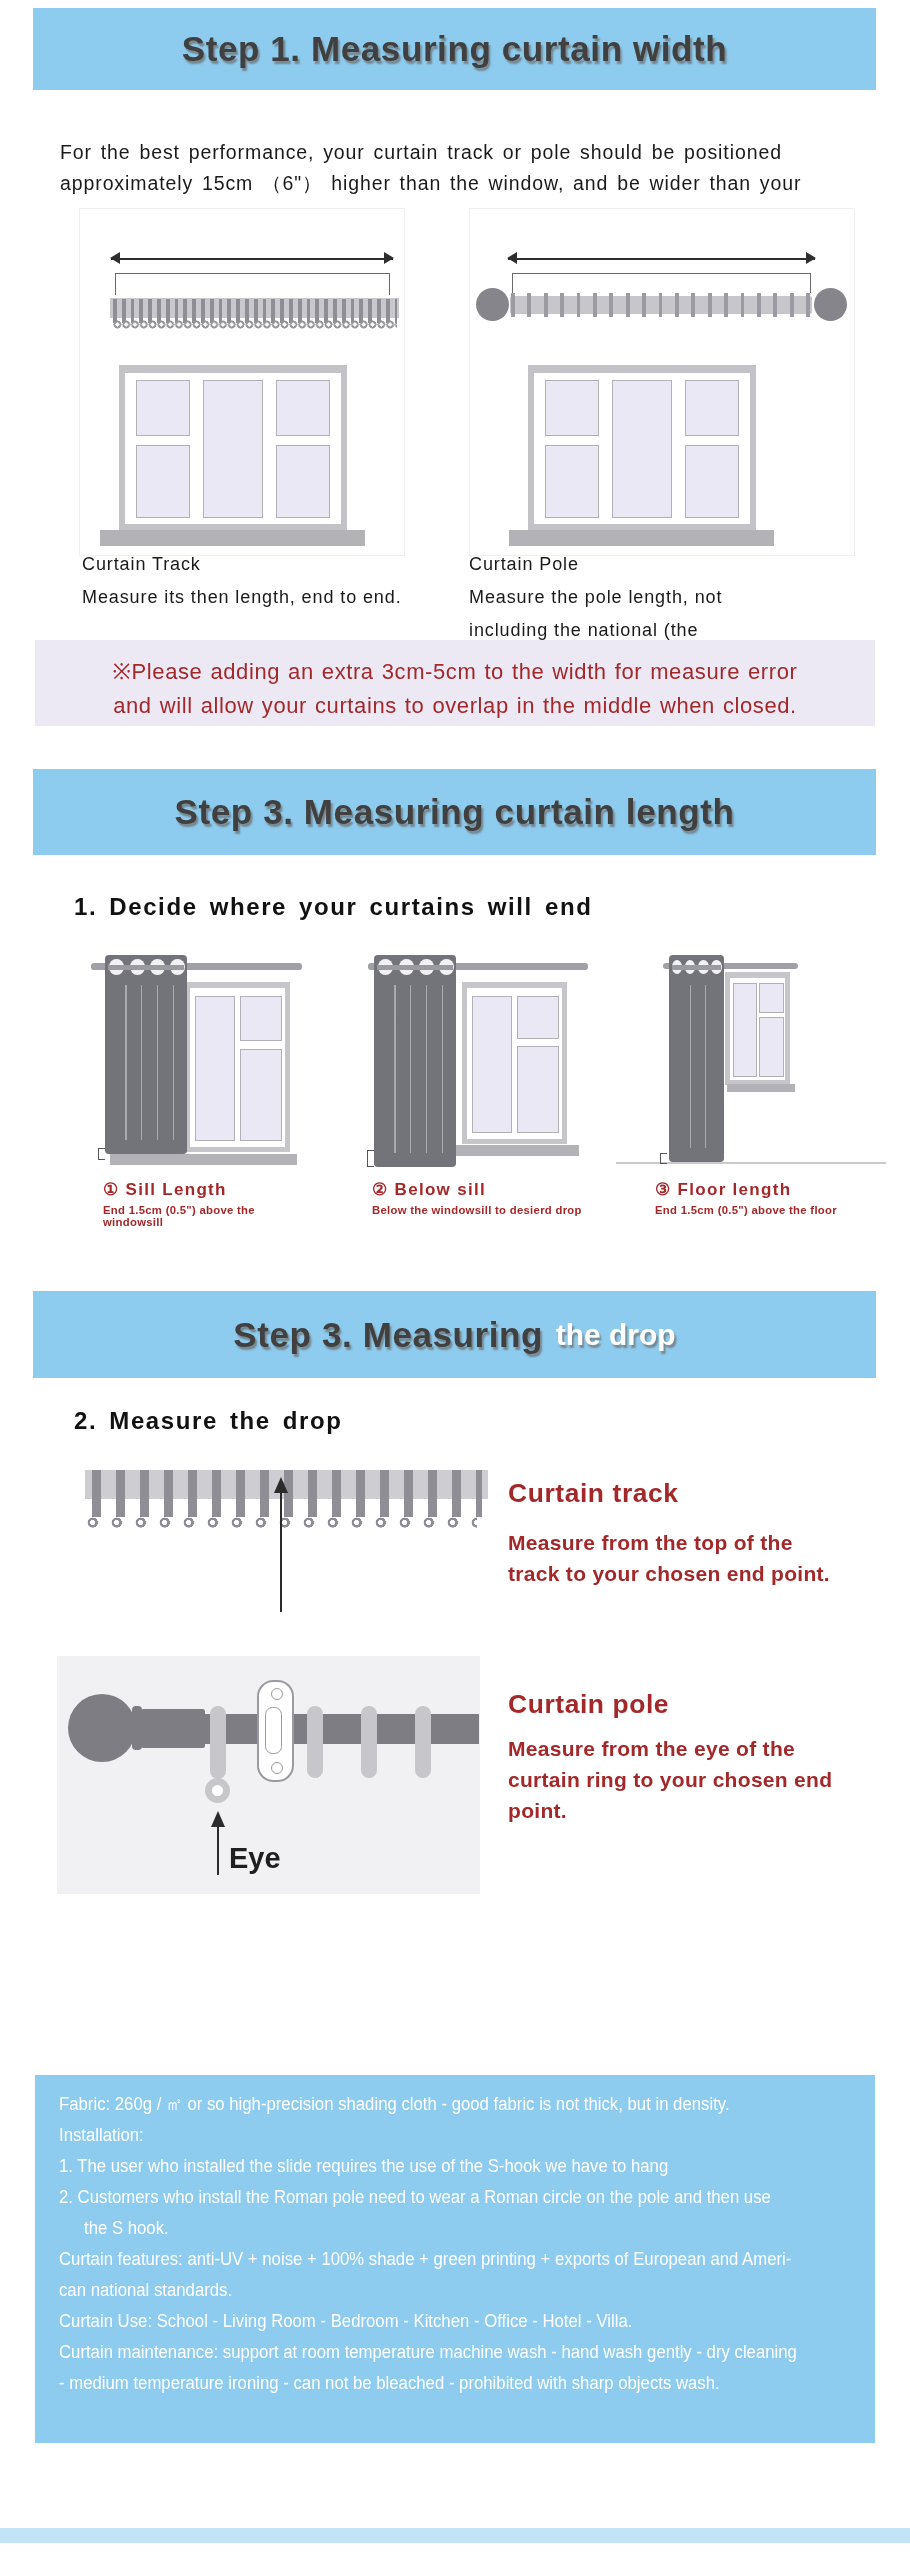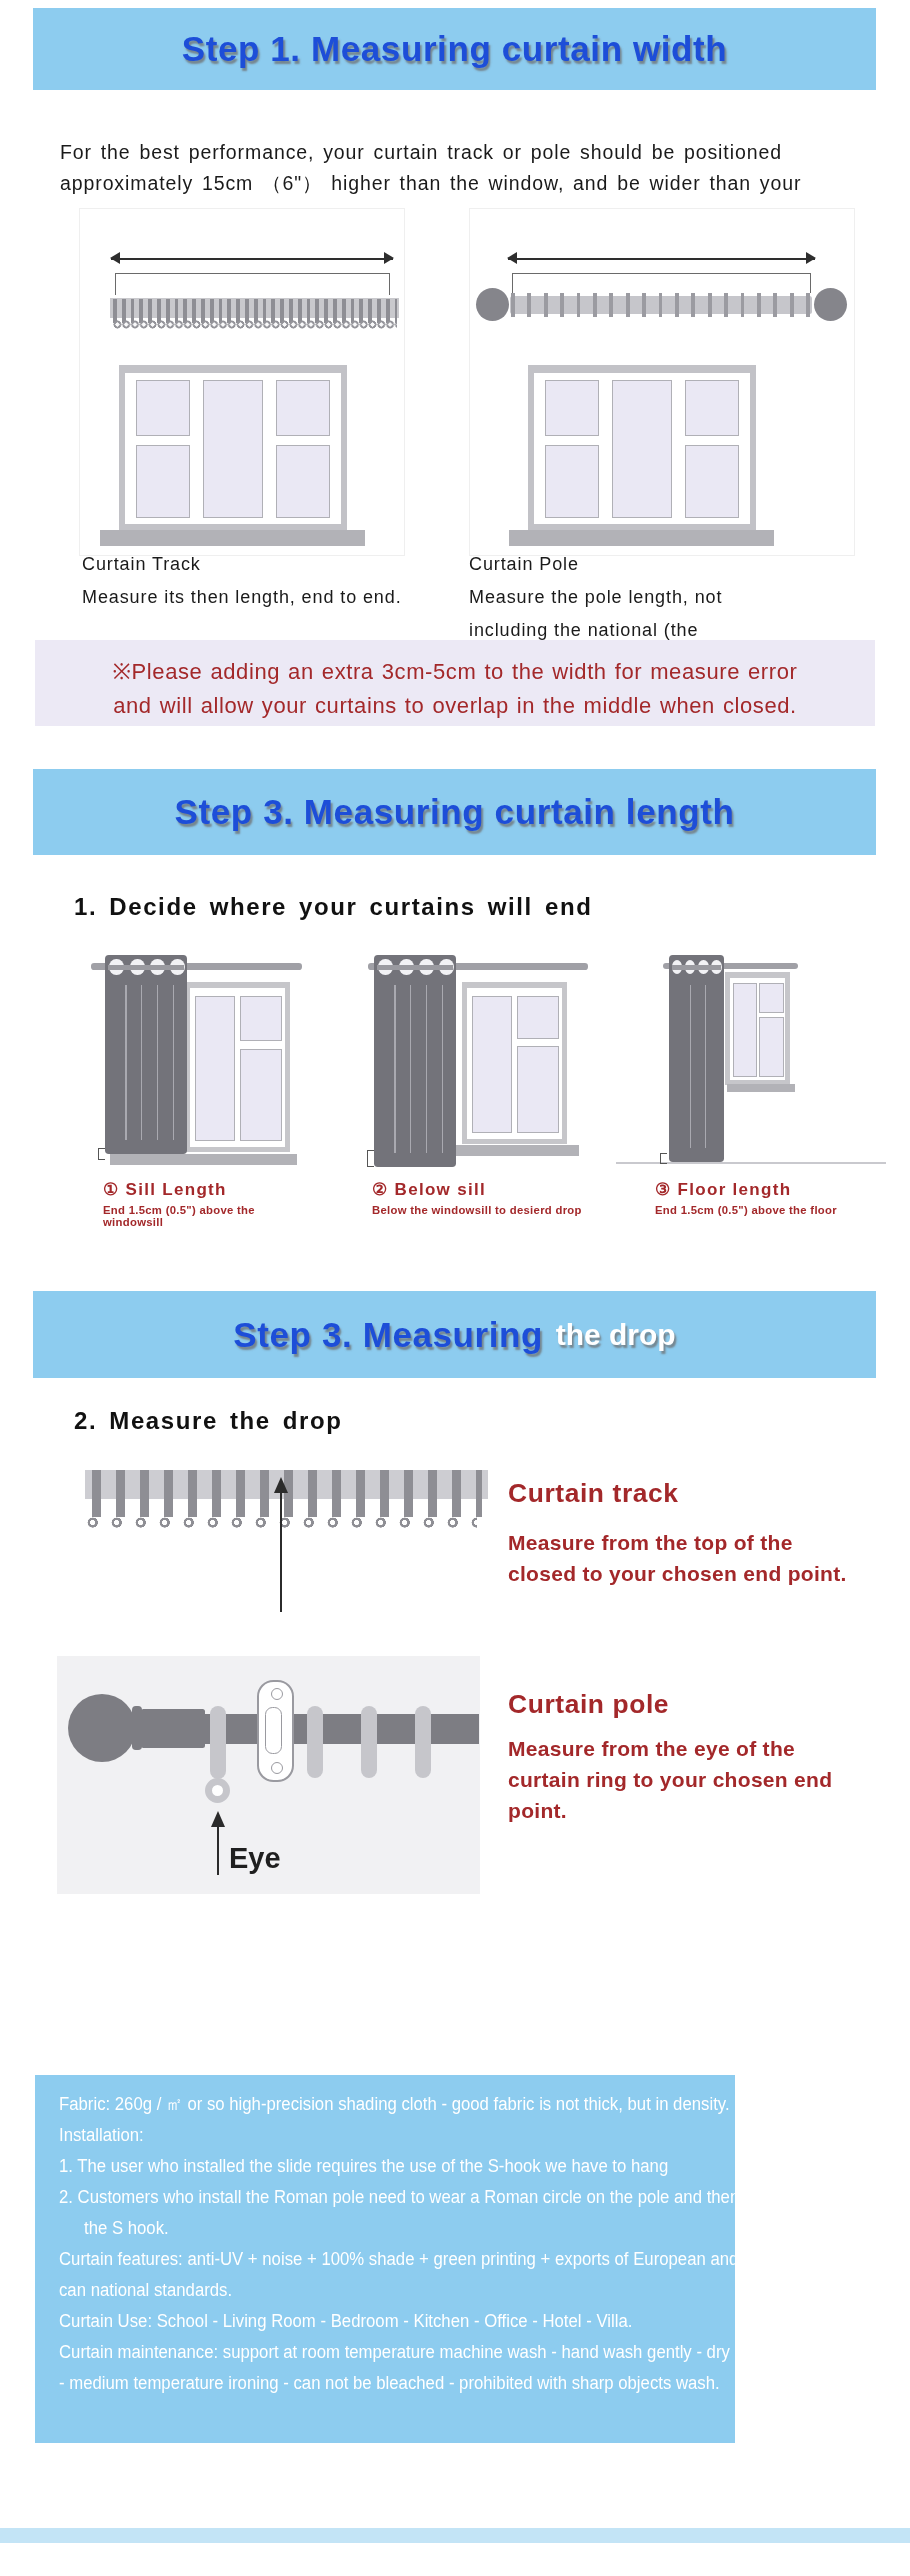--- a/index.html
+++ b/index.html
@@ -2,21 +2,21 @@
 <html style="font-size:10px"><head>
 <meta charset="utf-8">
 <style>
   html,body{margin:0;padding:0;background:#ffffff;}
   #page{position:relative;width:910px;height:2576px;background:#ffffff;overflow:hidden;
         font-family:"Liberation Sans", sans-serif;}
 
   
   .banner{position:absolute;left:33px;width:843px;background:#8DCCEF;
           display:flex;align-items:center;justify-content:center;}
-  .banner .btxt{color:#1d4ed8;font-weight:bold;font-size:35px;letter-spacing:0.6px;
+  .banner .btxt{color:#404040;font-weight:bold;font-size:35px;letter-spacing:0.6px;
           text-shadow:1.9px 2.5px 1.9px rgba(110,110,110,.75);}
   .banner .btxt-sub{color:#ffffff;font-weight:bold;font-size:30px;margin-left:12.6px;
           text-shadow:1.9px 2.5px 1.9px rgba(110,110,110,.75);}
 
   
   .intro{position:absolute;left:60px;top:137px;width:824px;color:#1a1a1a;
          font-size:19.5px;line-height:31px;letter-spacing:0.9px;word-spacing:2.5px;}
   .cap1{position:absolute;color:#1a1a1a;font-size:18px;line-height:33px;letter-spacing:0.9px;}
   .note{position:absolute;left:35px;width:840px;background:#ECE9F5;text-align:center;
         color:#A3282A;font-size:22px;line-height:34px;letter-spacing:0.6px;word-spacing:1.3px;}
@@ -96,21 +96,21 @@
   .wbracket::before,.wbracket::after{content:"";position:absolute;left:50%;margin-left:-5px;
         width:10px;height:10px;border-radius:50%;border:1.9px solid #9a9aa0;background:#fff;}
   .wbracket::before{top:6.3px;} .wbracket::after{bottom:6.3px;}
   .wslot{position:absolute;left:6.3px;top:25px;width:15px;height:45px;border-radius:7.5px;
         border:1.9px solid #9a9aa0;background:#fff;}
   .eyering{position:absolute;left:148px;top:122px;width:11.3px;height:11.3px;border-radius:50%;
         border:7px solid #c6c6cb;background:#fff;}
   .eyelabel{position:absolute;left:172px;top:186px;color:#1f1f1f;font-weight:bold;font-size:29px;}
 
   
-  .infobox{position:absolute;left:35px;top:2075px;width:700px;height:368px;background:#8DCCEF;
+  .infobox{position:absolute;left:35px;top:2075px;width:840px;height:368px;background:#8DCCEF;
         padding:0;box-sizing:border-box;}
   .iline{position:relative;margin-left:24px;margin-right:19px;color:#ffffff;font-size:18px;
         line-height:31px;white-space:nowrap;transform:scaleX(.93);transform-origin:0 50%;}
   .iline.first{padding-top:14px;}
   .iline.indent{margin-left:49px;}
   .bstrip{position:absolute;left:0;top:2528px;width:910px;height:15px;background:#C3E4F6;}
 </style>
 </head>
 <body>
 
@@ -264,21 +264,21 @@
 
   <div class="bigtrack">
     <div class="bigbar"></div>
     <div class="bighooks"></div>
     <div class="bigrings"></div>
     <div class="varrow" style="left:201px;top:28px;height:119px;"></div>
   </div>
   <div class="redtitle" style="top:1478px;">Curtain track</div>
   <div class="redbody" style="top:1527px;width:365px;">
     <div>Measure from the top of the</div>
-    <div>closed to your chosen end point.</div>
+    <div>track to your chosen end point.</div>
   </div>
 
   <div class="polepanel">
     <div class="mainpole"></div>
     <div class="ball"></div>
     <div class="neck"></div>
     <div class="thickpole"></div>
     <div class="bigring" style="left:250px;"></div>
     <div class="bigring" style="left:304px;"></div>
     <div class="bigring" style="left:358px;"></div>

